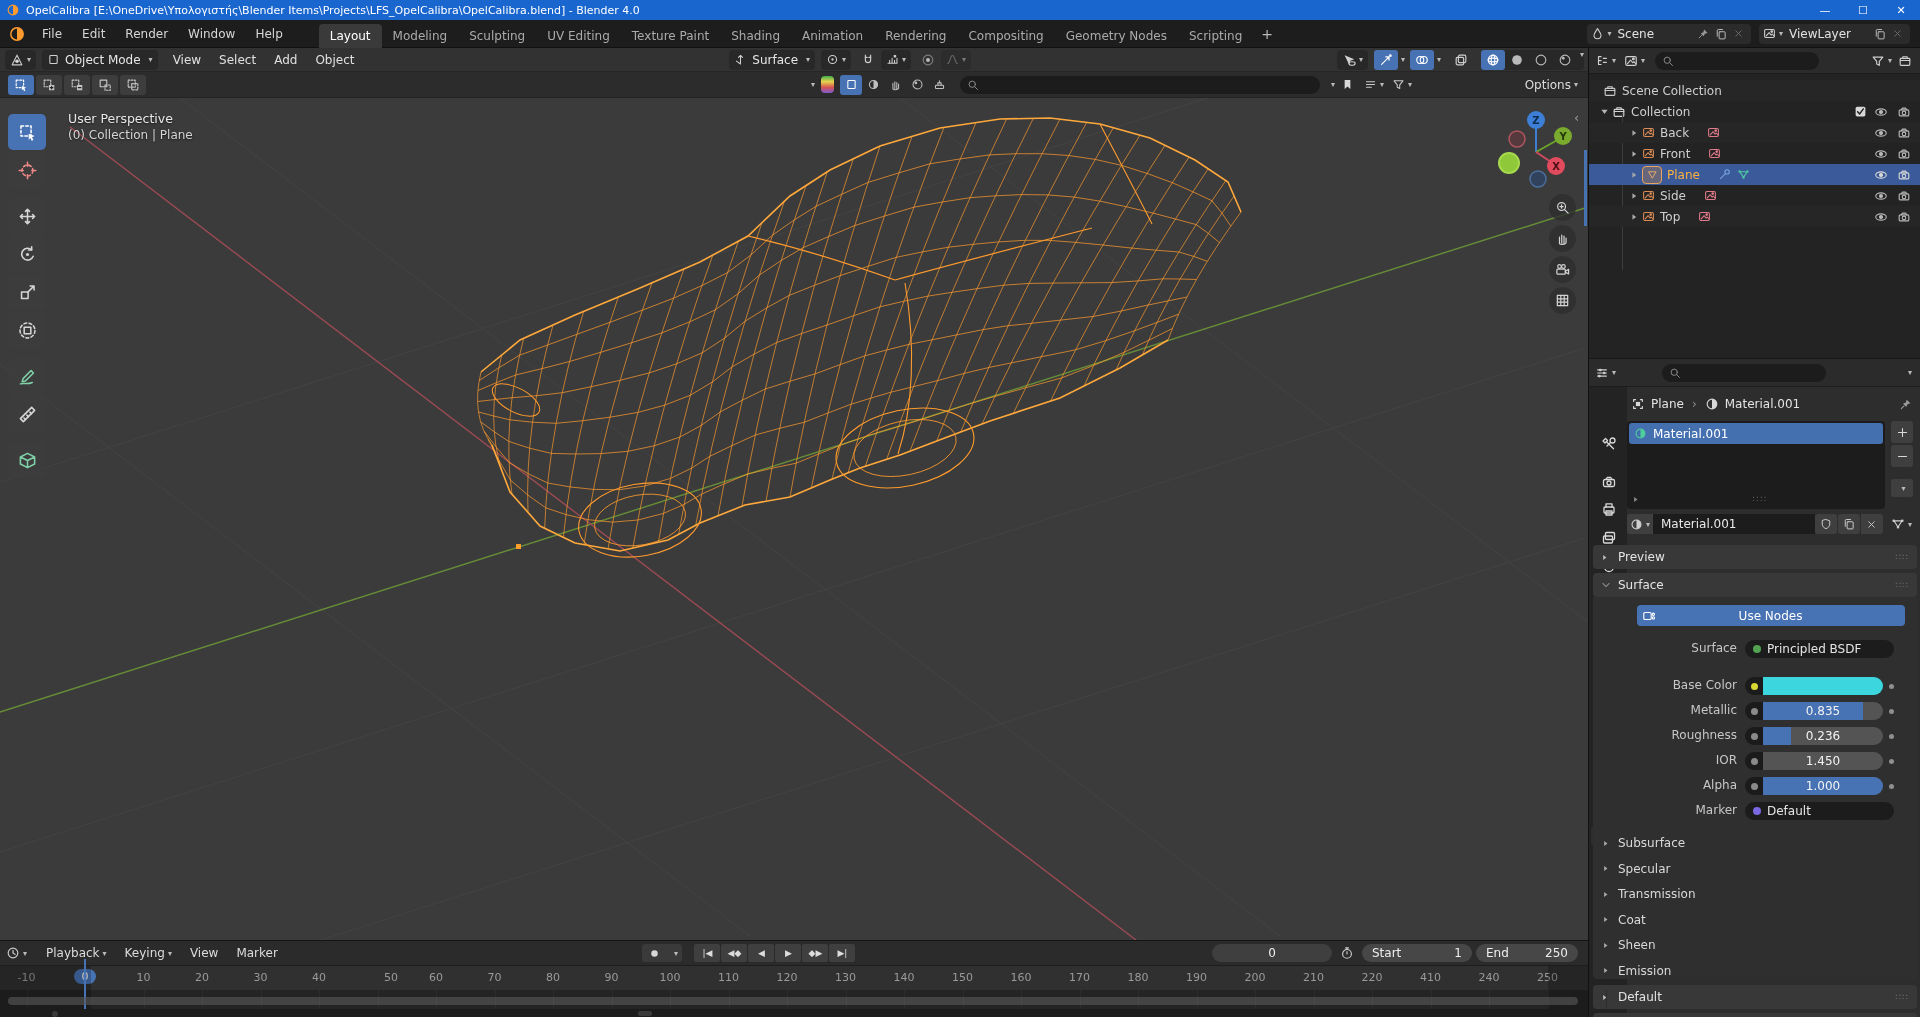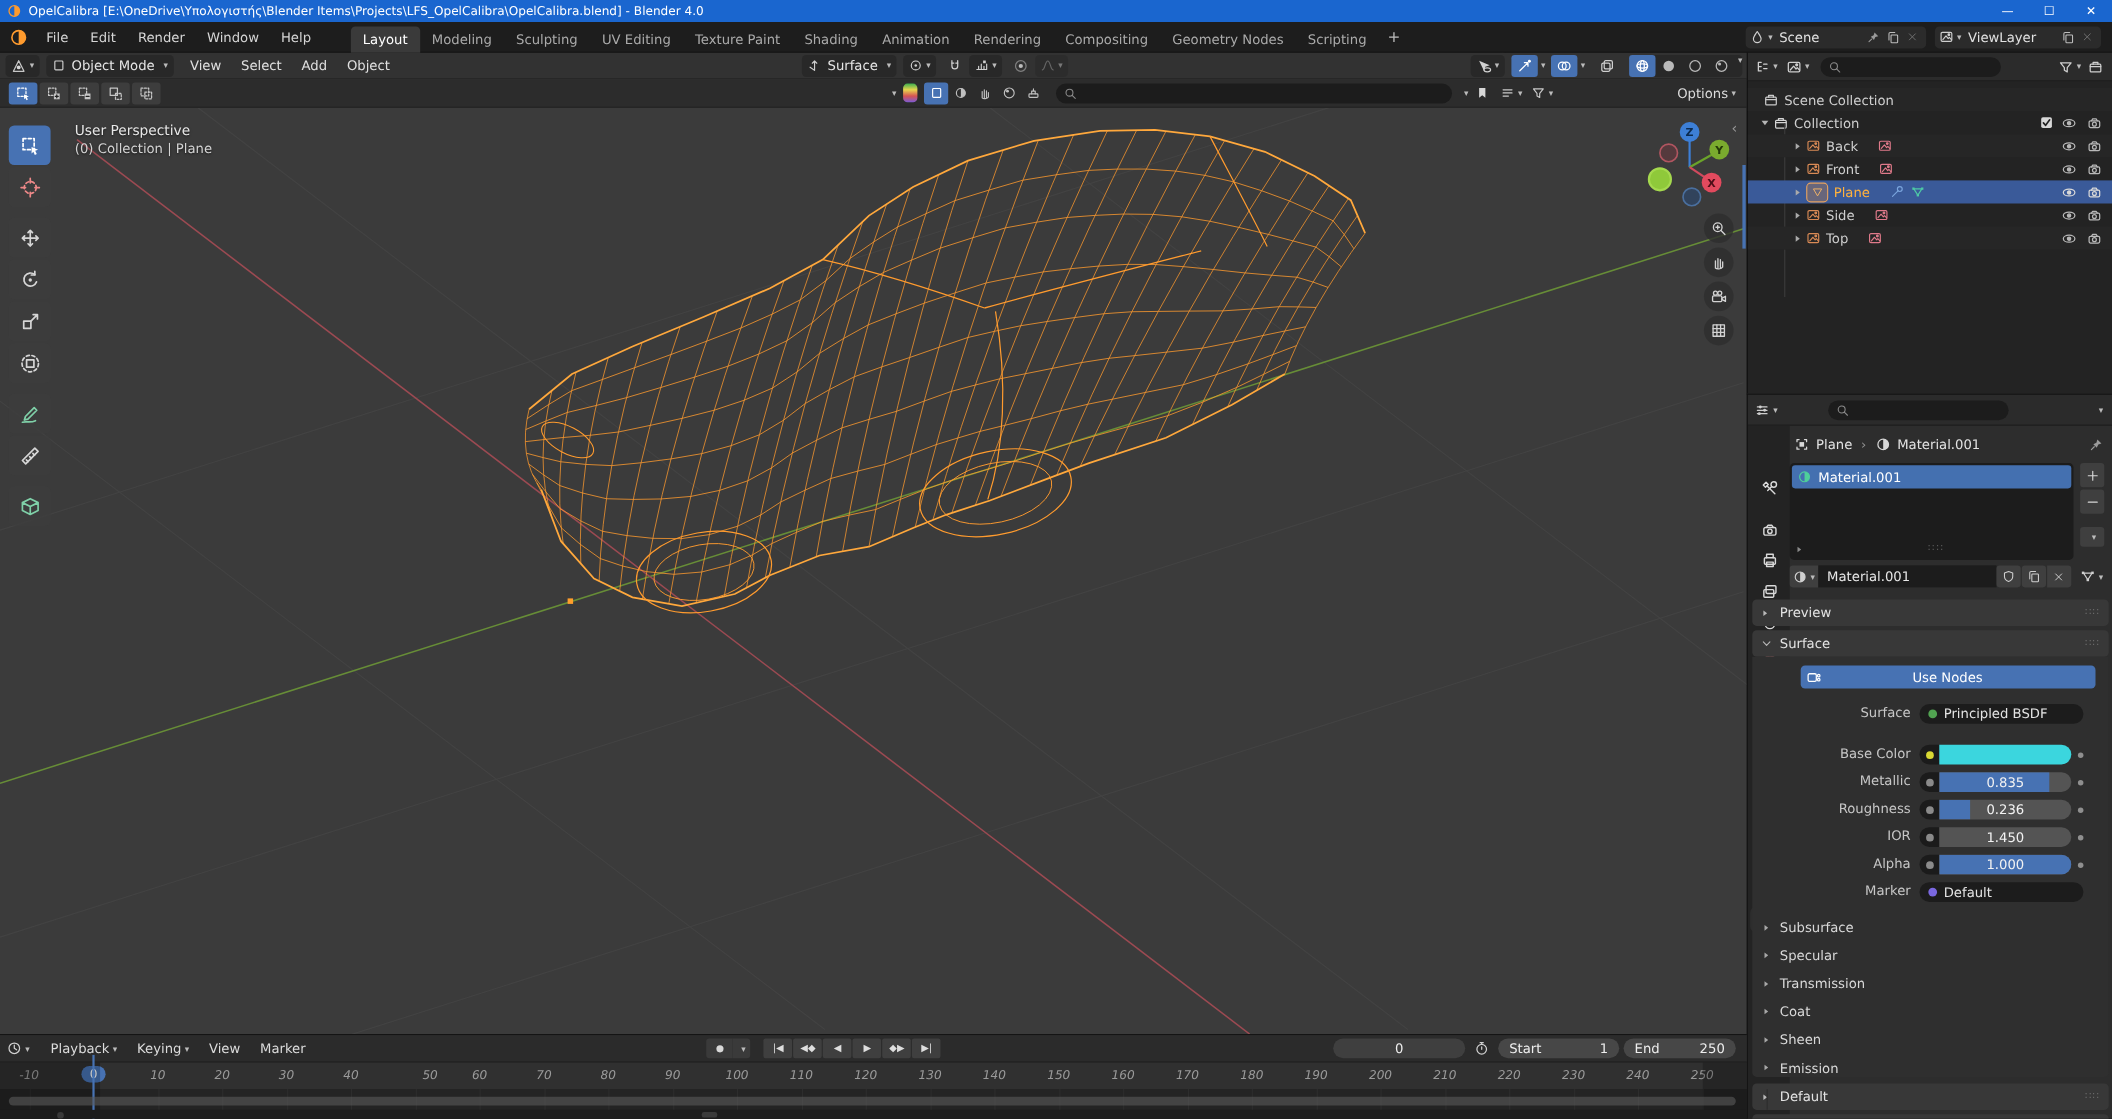--- a/index.html
+++ b/index.html
@@ -63,21 +63,21 @@
   .pfield{height:18px;background:#1c1c1c;border-radius:0 9px 9px 0;display:flex;align-items:center;color:#e4e4e4;font-size:12px;}
   .slider{position:relative;height:18px;background:#545454;border-radius:0 9px 9px 0;overflow:hidden;}
   .slider .fill{position:absolute;left:0;top:0;bottom:0;background:#4772b3;}
   .slider .val{position:absolute;left:0;right:0;text-align:center;line-height:18px;color:#f2f2f2;font-size:12px;}
   .animdot{width:5px;height:5px;border-radius:50%;background:#8f8f8f;margin-left:6px;}
   .subrow{position:absolute;left:12px;display:flex;align-items:center;color:#d9d9d9;height:24px;font-size:12px;}
   
   #timeline{left:0;top:940px;width:1588px;height:77px;background:#242424;border-top:1px solid #141414;box-sizing:border-box;}
   #tl-header{height:25px;background:#2b2b2b;display:flex;align-items:center;border-bottom:1px solid #1d1d1d;box-sizing:border-box;}
   #tl-ruler{position:absolute;left:0;top:25px;width:1588px;height:24px;background:#303030;}
-  .tl-num{position:absolute;top:5px;transform:translateX(-50%);color:#9a9a9a;font-size:11px;font-style:italic;}
+  .tl-num{position:absolute;top:5px;transform:translateX(-50%);color:#9a9a9a;font-size:11px;}
   .tbtn{width:26px;height:18px;background:#3f3f3f;border-radius:2px;display:flex;align-items:center;justify-content:center;margin-right:1px;color:#ddd;font-size:9px;}
   .tfield{height:18px;background:#474747;border-radius:9px;display:flex;align-items:center;color:#eee;font-size:12px;}
   .chev{font-size:8px;color:#bbb;margin-left:3px;}
 </style>
 </head>
 <body>
 
 <div class="abs" id="titlebar">
     <div class="icn" style="margin-left: 6px;">
       <svg width="14" height="14" viewBox="0 0 16 16" fill="none" stroke="currentColor" stroke-width="1.3" stroke-linecap="round" stroke-linejoin="round" style="color:#ff9b2e">
@@ -1400,21 +1400,21 @@
       <div class="tl-num" style="left: 845.5px;">130</div>
       <div class="tl-num" style="left: 904px;">140</div>
       <div class="tl-num" style="left: 962.5px;">150</div>
       <div class="tl-num" style="left: 1021px;">160</div>
       <div class="tl-num" style="left: 1079.5px;">170</div>
       <div class="tl-num" style="left: 1138px;">180</div>
       <div class="tl-num" style="left: 1196.5px;">190</div>
       <div class="tl-num" style="left: 1255px;">200</div>
       <div class="tl-num" style="left: 1313.5px;">210</div>
       <div class="tl-num" style="left: 1372px;">220</div>
-      <div class="tl-num" style="left: 1430.5px;">230</div>
+      <div class="tl-num" style="left: 1430.5px;">410</div>
       <div class="tl-num" style="left: 1489px;">240</div>
       <div class="tl-num" style="left: 1547.5px;">250</div>
     </div>
     <div style="position: absolute; left: 0px; top: 49px; width: 1588px; height: 19px; background: rgb(36, 36, 36);">
       <div style="position: absolute; left: 26.5px; top: 0px; width: 1px; height: 19px; background: rgb(45, 45, 45);"></div>
       <div style="position: absolute; left: 85px; top: 0px; width: 1px; height: 19px; background: rgb(45, 45, 45);"></div>
       <div style="position: absolute; left: 143.5px; top: 0px; width: 1px; height: 19px; background: rgb(45, 45, 45);"></div>
       <div style="position: absolute; left: 202px; top: 0px; width: 1px; height: 19px; background: rgb(45, 45, 45);"></div>
       <div style="position: absolute; left: 260.5px; top: 0px; width: 1px; height: 19px; background: rgb(45, 45, 45);"></div>
       <div style="position: absolute; left: 319px; top: 0px; width: 1px; height: 19px; background: rgb(45, 45, 45);"></div>

